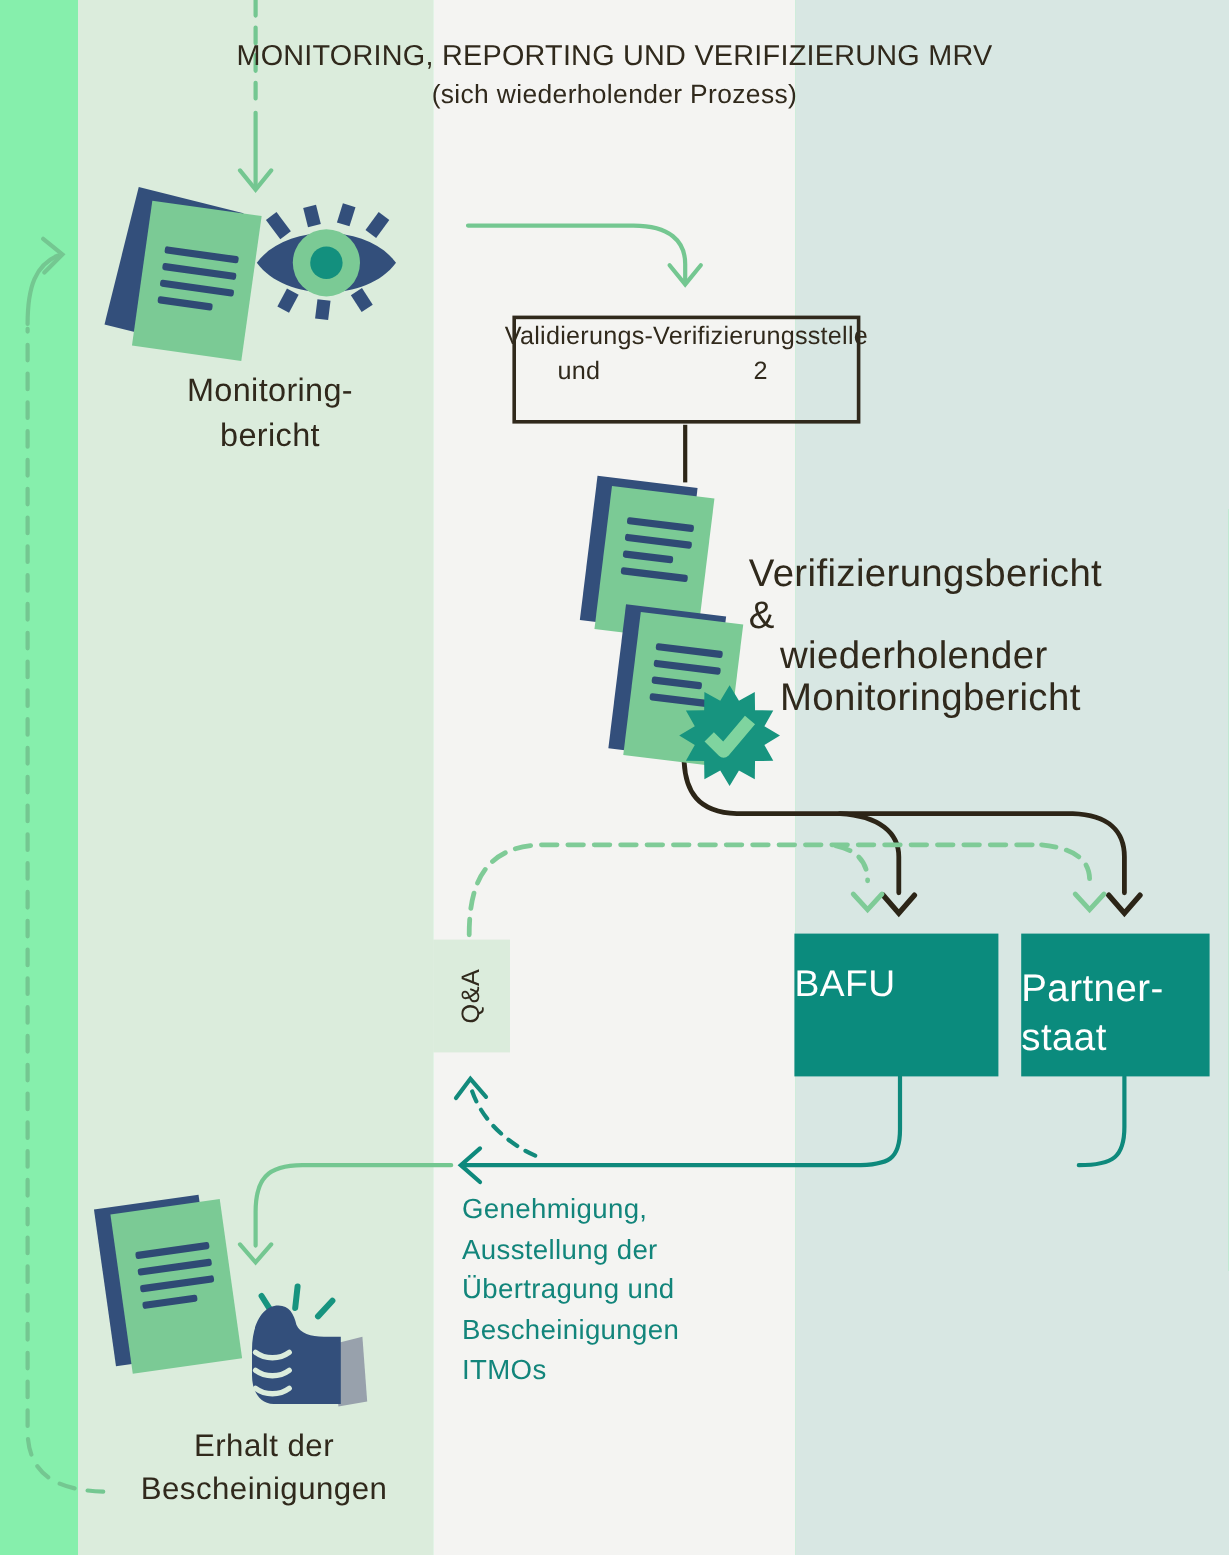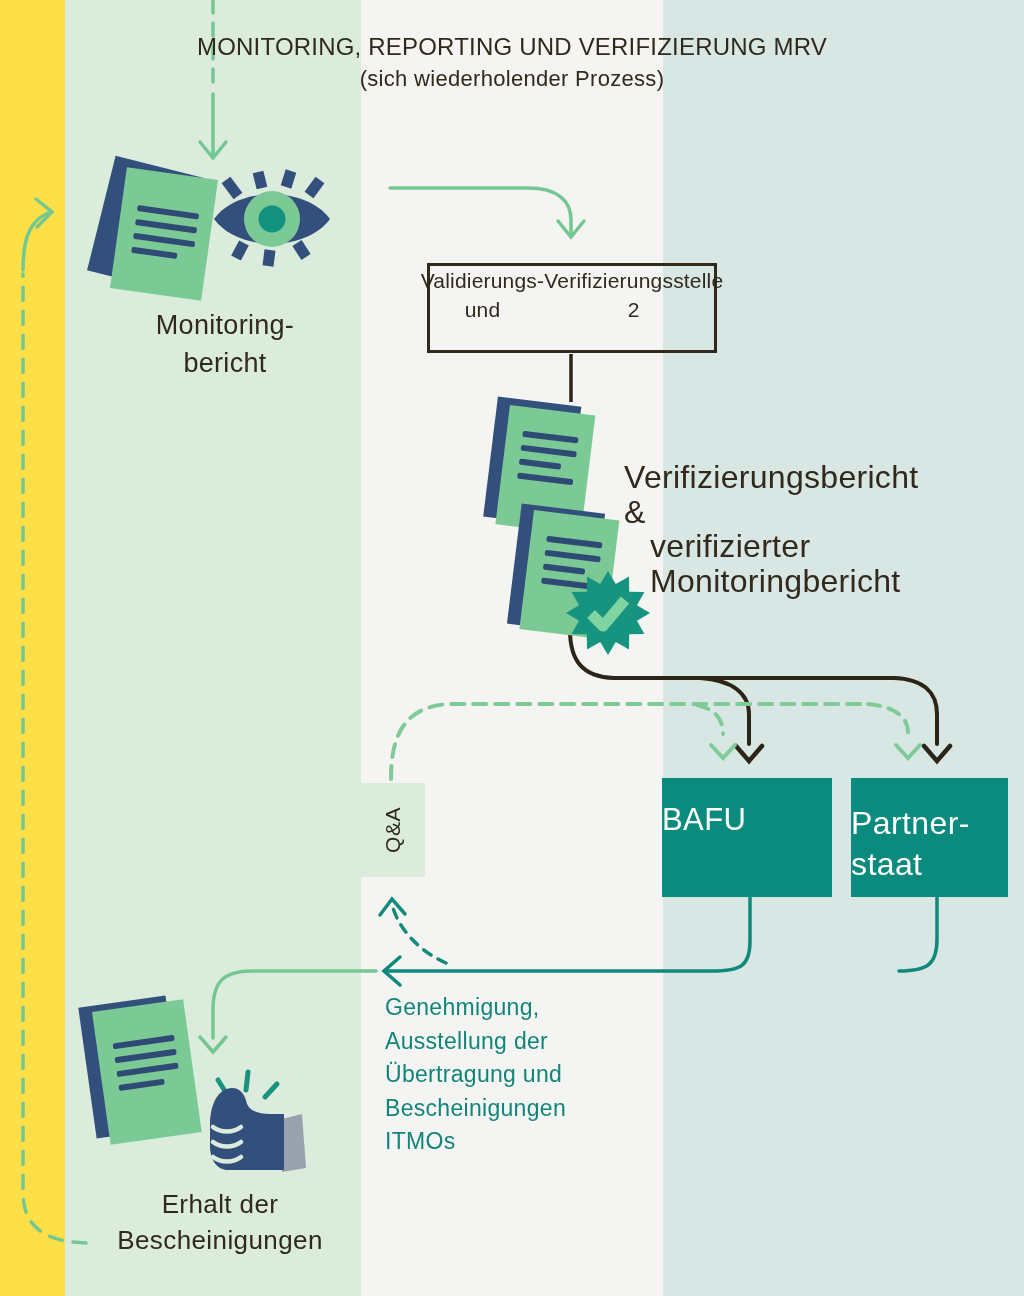--- a/index.html
+++ b/index.html
@@ -1,18 +1,18 @@
 <!DOCTYPE html>
 <html><head>
 <meta charset="utf-8">
 <style>
   html,body{margin:0;padding:0;background:#e8e8e6;}
   .canvas{
     position:relative;width:1024px;height:1296px;overflow:hidden;
-    font-family:"Liberation Sans",sans-serif;background:#fde047;
+    font-family:"Liberation Sans",sans-serif;background:#86efac;
   }
   .band{position:absolute;top:0;bottom:0;}
   .band-green{left:65px;width:296px;background:#dbecdc;}
   .band-white{left:361px;width:302px;background:#f4f4f2;}
   .band-mint{left:663px;width:361px;background:#d8e7e3;}
   .layer{position:absolute;left:0;top:0;}
   .label{position:absolute;color:#30291c;letter-spacing:.3px;}
   .title-1{left:0;width:1024px;top:33px;text-align:center;font-size:24px;font-weight:500;letter-spacing:.2px;}
   .title-2{left:0;width:1024px;top:66px;text-align:center;font-size:22px;font-weight:400;}
   .mon-label{left:100px;width:250px;top:306px;text-align:center;font-size:27px;line-height:38px;font-weight:500;}
@@ -186,21 +186,21 @@
   </div>
 
   <div class="val-box">
     <div>Validierungs- und</div>
     <div>Verifizierungsstelle 2</div>
   </div>
 
   <div class="label ver-label">
     <div>Verifizierungsbericht</div>
     <div>&amp;</div>
-    <div class="ver-indent">verifizierter</div>
+    <div class="ver-indent">wiederholender</div>
     <div class="ver-indent">Monitoringbericht</div>
   </div>
 
   <div class="teal-box bafu-box">
     <div>BAFU</div>
   </div>
 
   <div class="teal-box partner-box">
     <div>Partner-</div>
     <div>staat</div>

